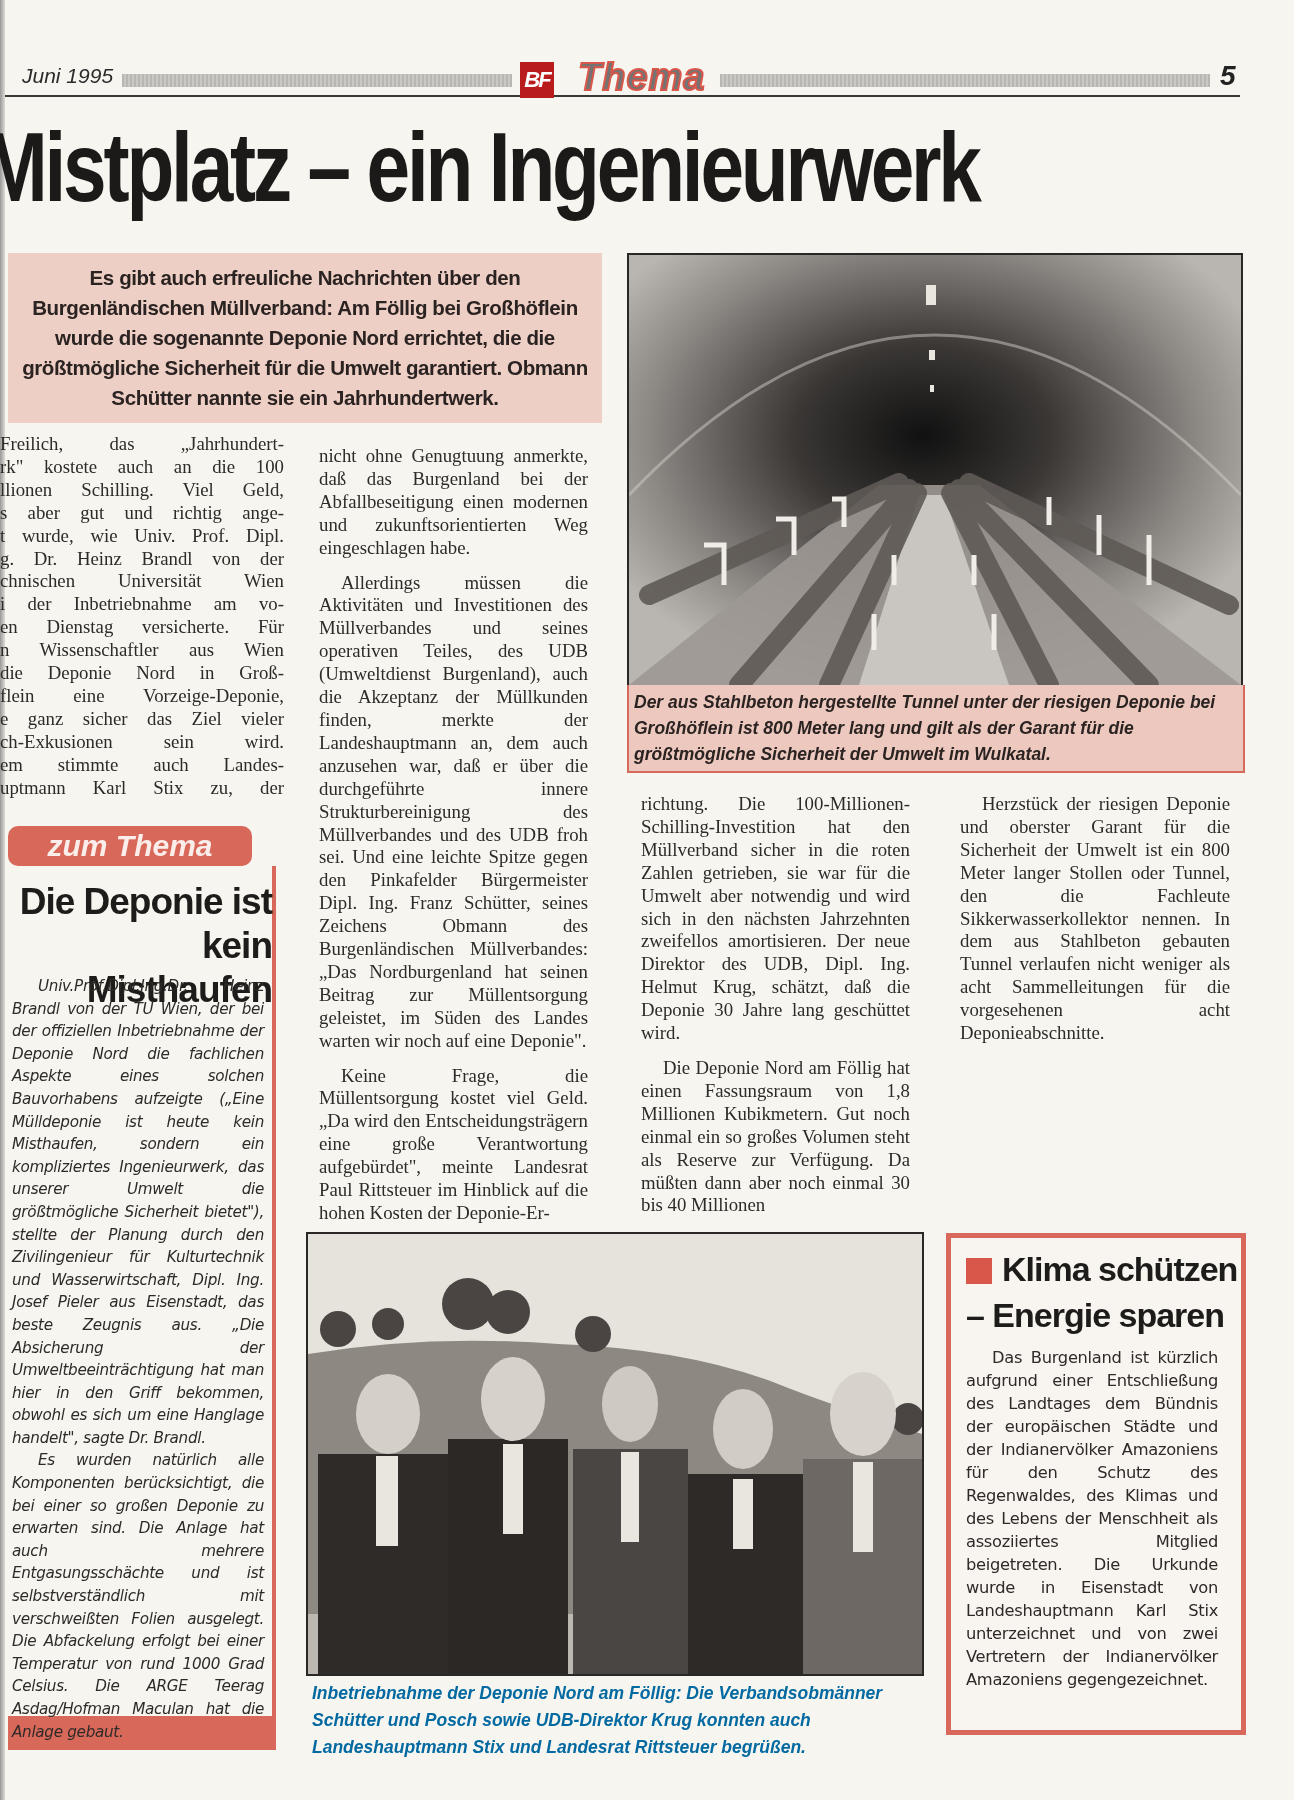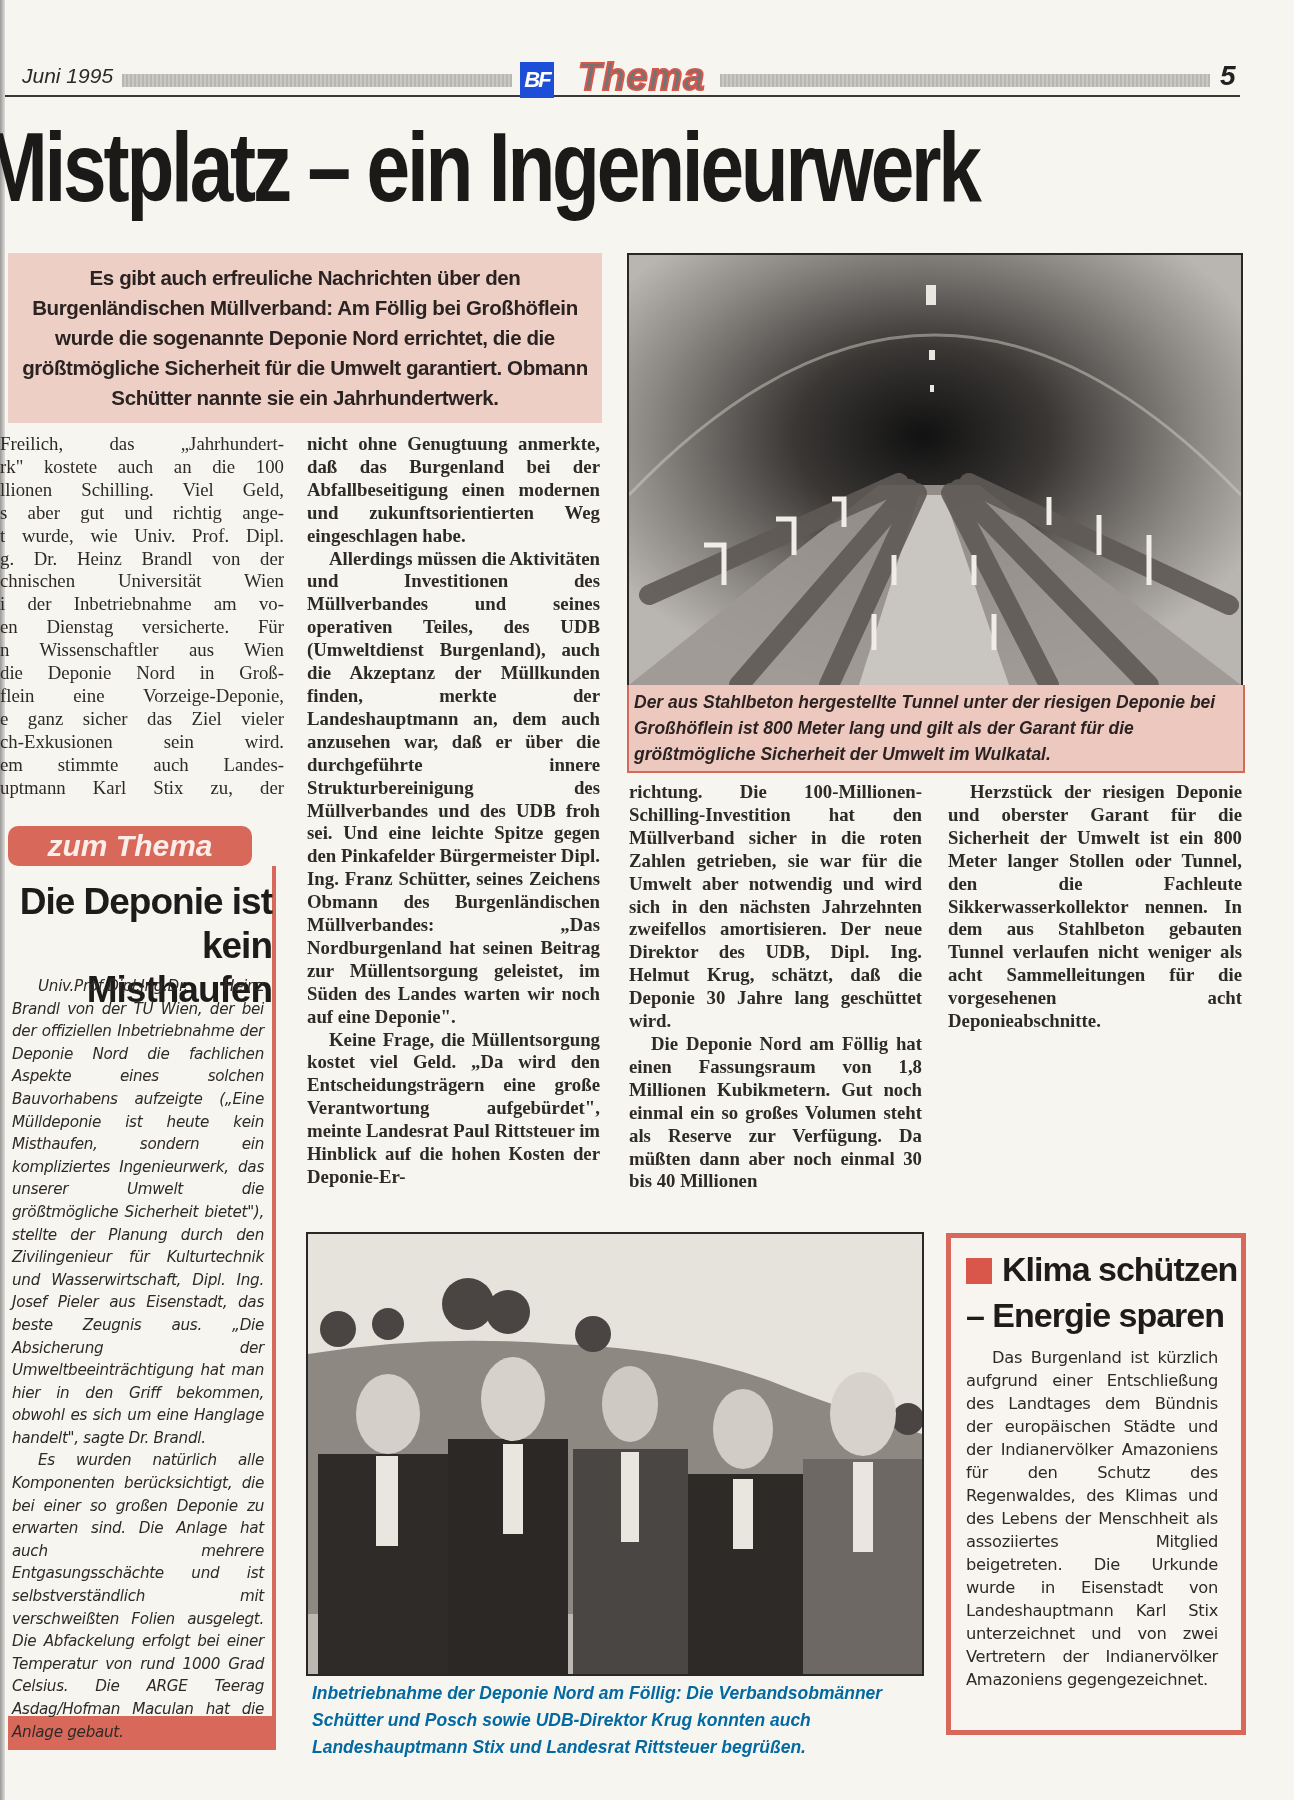--- a/index.html
+++ b/index.html
@@ -9,34 +9,34 @@
     font-family:"Liberation Serif", serif;
     color:#2a2624;
     position:relative;
   }
   .abs { position:absolute; }
 
   
   .hdr-date { left:22px; top:64px; font-family:"Liberation Sans", sans-serif; font-style:italic; font-size:21px; color:#2b2b2b; }
   .hdr-bar { height:13px; top:74px; background:repeating-linear-gradient(90deg,#b9b7b3 0 2px,#cac8c4 2px 4px); }
   .hdr-rule { left:5px; right:54px; top:95px; height:2px; background:#3a3836; }
-  .hdr-logo { left:520px; top:62px; width:34px; height:36px; background:#1d4ed8; color:#fff; font-family:"Liberation Sans", sans-serif; font-weight:bold; font-style:italic; font-size:22px; text-align:center; line-height:36px; letter-spacing:-2px; }
+  .hdr-logo { left:520px; top:62px; width:34px; height:36px; background:#b91c1c; color:#fff; font-family:"Liberation Sans", sans-serif; font-weight:bold; font-style:italic; font-size:22px; text-align:center; line-height:36px; letter-spacing:-2px; }
   .hdr-thema { left:578px; top:56px; font-family:"Liberation Sans", sans-serif; font-weight:bold; font-style:italic; font-size:38px; color:#737373; -webkit-text-stroke:2px #d8574a; letter-spacing:1px; }
   .hdr-page { left:1220px; top:60px; font-family:"Liberation Sans", sans-serif; font-style:italic; font-weight:bold; font-size:28px; color:#222; }
 
   
   .headline { left:0; top:112px; width:1270px; font-family:"Liberation Sans", sans-serif; font-weight:bold; font-size:98px; line-height:110px; color:#1c1a19; letter-spacing:-4px; transform:scaleX(0.80); transform-origin:left top; white-space:nowrap; text-indent:-22px; }
 
   
   .lead { left:8px; top:253px; width:594px; height:170px; background:#eecfc5; display:flex; align-items:center; justify-content:center; }
   .lead p { margin:0; font-family:"Liberation Sans", sans-serif; font-weight:bold; font-size:20.5px; line-height:30px; text-align:center; color:#2a2321; letter-spacing:-0.4px; }
 
   
   .col { font-size:18.8px; line-height:22.9px; text-align:justify; color:#2e2a28; }
-  .col p { margin:0;font-weight:bold; }
+  .col p { margin:12px; }
   .col p.ind { text-indent:22px; }
   .col1 { left:0; top:433px; width:284px; text-indent:0; }
   .col1 .line { display:block; white-space:nowrap; overflow:hidden; text-align:justify; text-align-last:justify; }
   .col2 { left:307px; top:433px; width:293px; }
   .col3 { left:629px; top:781px; width:293px; }
   .col4 { left:948px; top:781px; width:294px; }
 
   
   .photo1 { left:627px; top:253px; width:612px; height:430px; border:2px solid #2a2826; overflow:hidden; background:#6f6c69; }
   .cap1 { left:627px; top:685px; width:604px; padding:4px 5px; background:#ecc8be; border:2px solid #d46a5c; border-top:none; font-family:"Liberation Sans", sans-serif; font-style:italic; font-weight:bold; font-size:17.5px; line-height:26px; color:#2a2321; }

